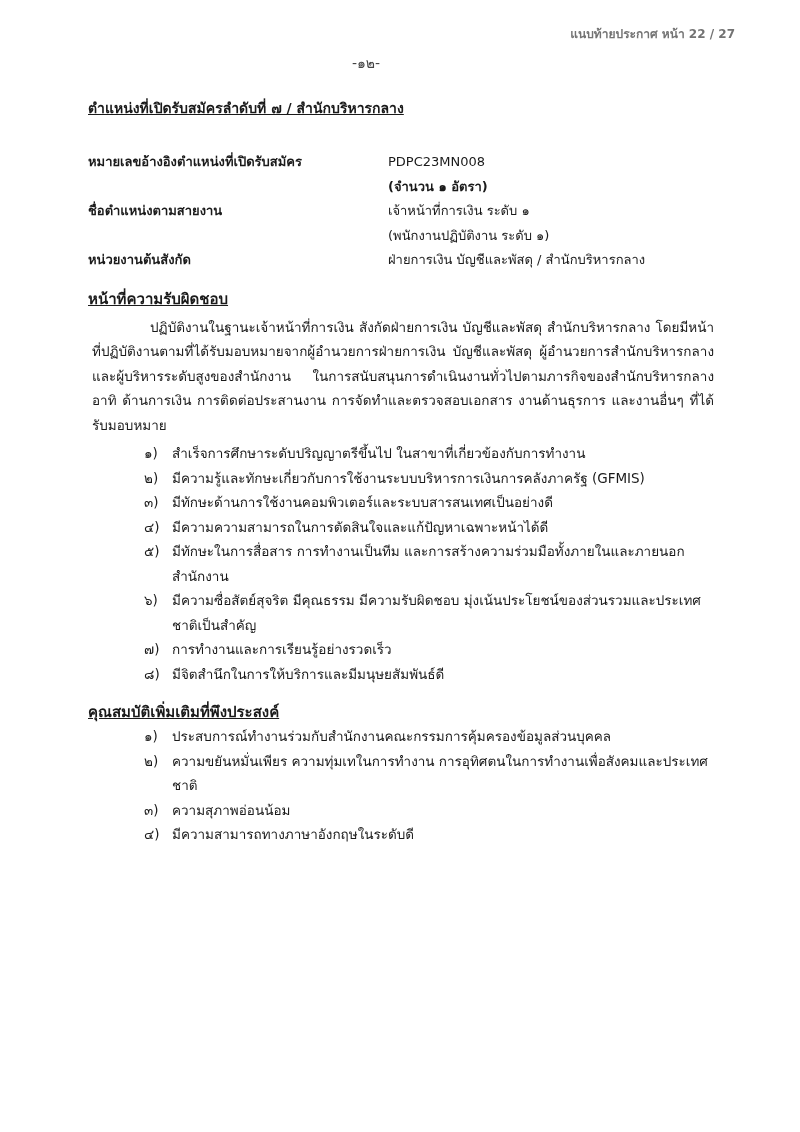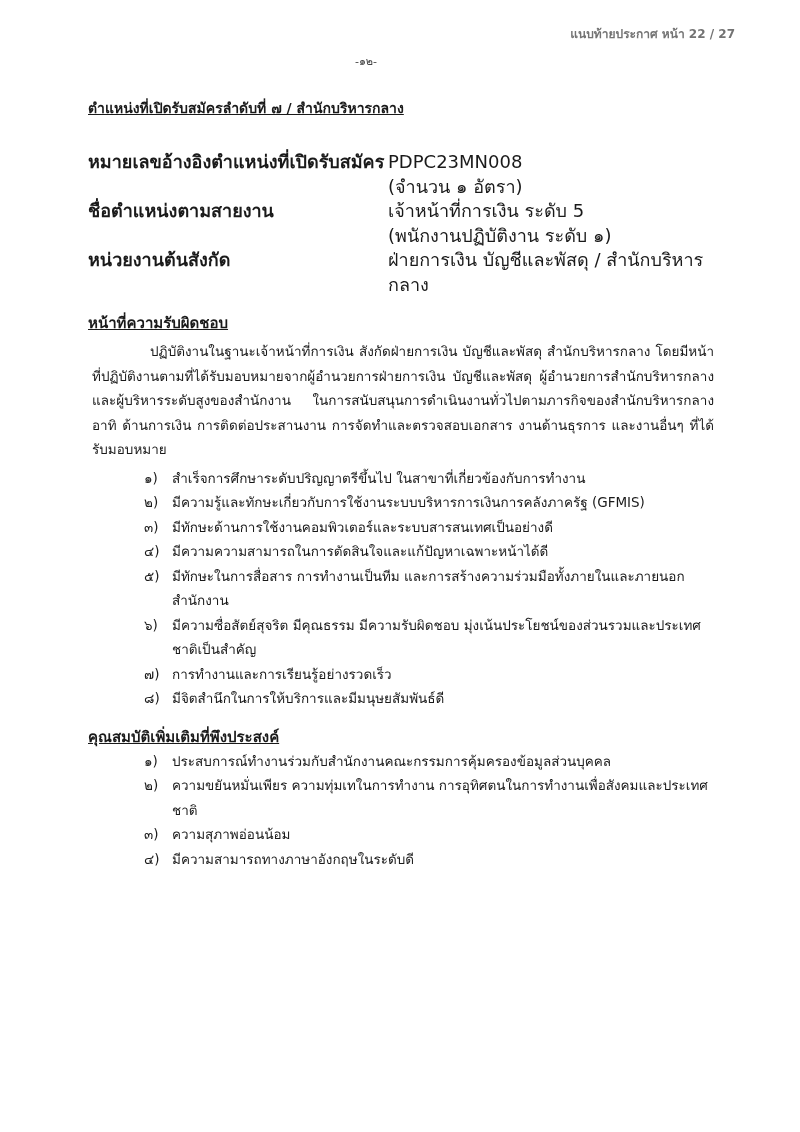--- a/index.html
+++ b/index.html
@@ -7,31 +7,31 @@
       width: 800px; height: 1132px; position: relative; overflow: hidden;
       font-family: "DejaVu Sans", "Liberation Sans", sans-serif;
       color: #1a1a1a;
     }
     .header-right {
       position: absolute; top: 24px; right: 65px;
       font-size: 12px; font-weight: bold; color: #737373;
     }
     .page-num {
       position: absolute; top: 52px; left: 0; width: 732px; text-align: center;
-      font-size: 11px; color: #444;
+      font-size: 14px; color: #444;
     }
     .content { position: absolute; top: 98px; left: 88px; width: 630px; }
     .title {
       font-size: 14px; font-weight: bold; text-decoration: underline;
       margin: 0 0 32px 0; line-height: 20px;
     }
-    .info-row { display: flex; font-size: 18px; line-height: 24.5px; justify-content: space-between; }
+    .info-row { display: flex; font-size: 13px; line-height: 24.5px; justify-content: space-between; }
     .info-label { width: 300px; font-weight: bold; }
     .info-value { flex: 1; }
-    .info-value .bold { font-weight: normal; }
+    .info-value .bold { font-weight: bold; }
     .section-head {
       font-size: 15px; font-weight: bold; text-decoration: underline;
       margin-top: 14px; line-height: 24px;
     }
     .para {
       font-size: 13.5px; line-height: 24.5px; text-align: justify;
       text-indent: 58px; margin: 4px;
     }
     ol.qual { list-style: none; margin: 0; padding: 0 0 0 56px; }
     ol.qual li { display: flex; font-size: 13.5px; line-height: 24.5px; }
@@ -50,21 +50,21 @@
   <div class="info-row">
     <div class="info-label">หมายเลขอ้างอิงตำแหน่งที่เปิดรับสมัคร</div>
     <div class="info-value">
       <div>PDPC23MN008</div>
       <div class="bold">(จำนวน ๑ อัตรา)</div>
     </div>
   </div>
   <div class="info-row">
     <div class="info-label">ชื่อตำแหน่งตามสายงาน</div>
     <div class="info-value">
-      <div>เจ้าหน้าที่การเงิน ระดับ 5</div>
+      <div>เจ้าหน้าที่การเงิน ระดับ ๑</div>
       <div>(พนักงานปฏิบัติงาน ระดับ ๑)</div>
     </div>
   </div>
   <div class="info-row">
     <div class="info-label">หน่วยงานต้นสังกัด</div>
     <div class="info-value">ฝ่ายการเงิน บัญชีและพัสดุ / สำนักบริหารกลาง</div>
   </div>
 
   <div class="section-head">หน้าที่ความรับผิดชอบ</div>
   <p class="para">ปฏิบัติงานในฐานะเจ้าหน้าที่การเงิน สังกัดฝ่ายการเงิน บัญชีและพัสดุ สำนักบริหารกลาง โดยมีหน้าที่ปฏิบัติงานตามที่ได้รับมอบหมายจากผู้อำนวยการฝ่ายการเงิน บัญชีและพัสดุ ผู้อำนวยการสำนักบริหารกลาง และผู้บริหารระดับสูงของสำนักงาน ในการสนับสนุนการดำเนินงานทั่วไปตามภารกิจของสำนักบริหารกลาง อาทิ ด้านการเงิน การติดต่อประสานงาน การจัดทำและตรวจสอบเอกสาร งานด้านธุรการ และงานอื่นๆ ที่ได้รับมอบหมาย</p>

